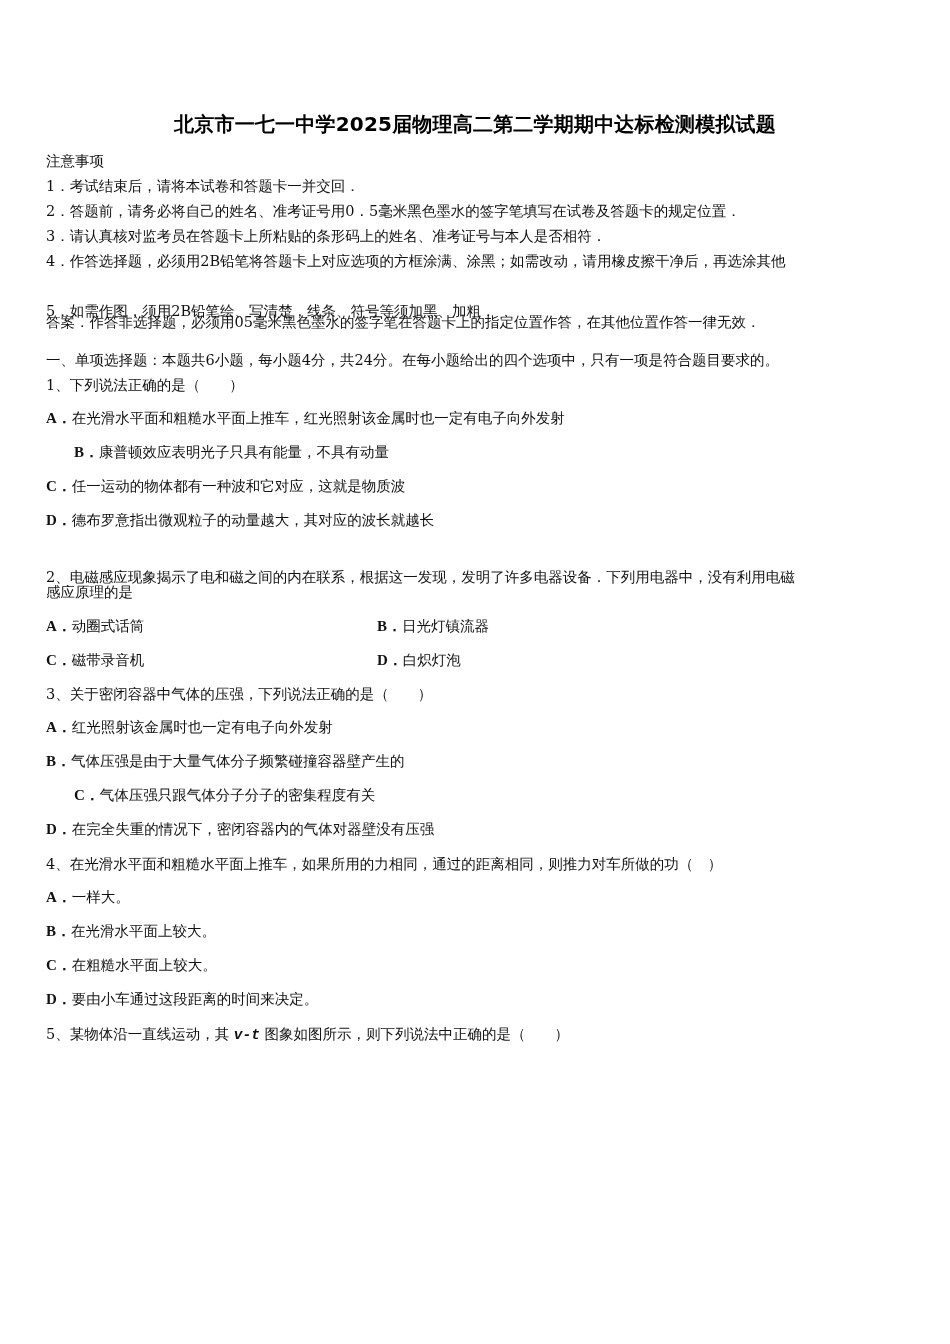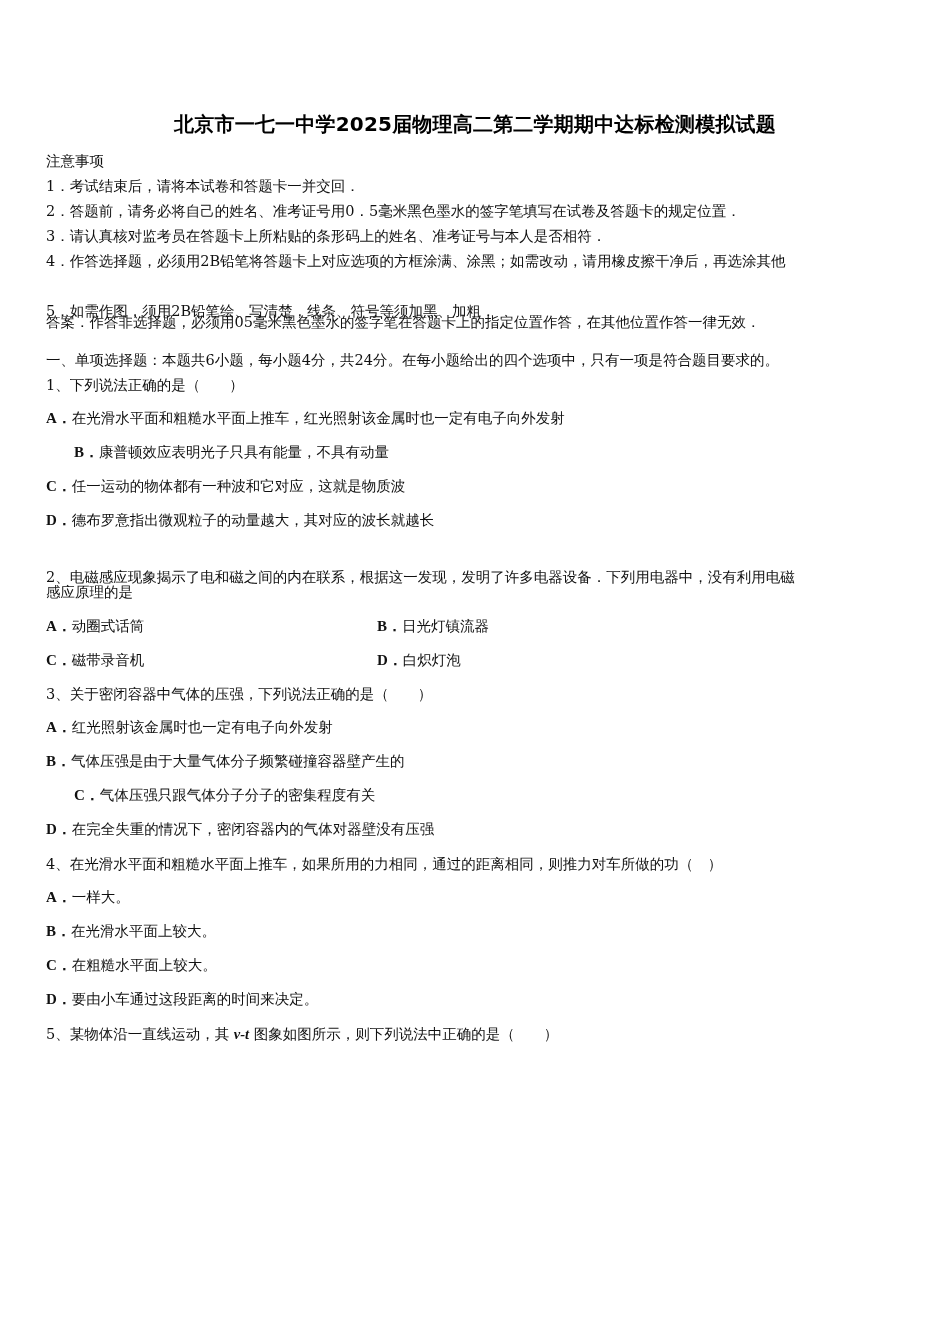--- a/index.html
+++ b/index.html
@@ -5,21 +5,21 @@
   html, body { margin: 0; padding: 0; background: #ffffff; }
   body { width: 950px; height: 1344px; position: relative; overflow: hidden;
          font-family: "DejaVu Serif", "Liberation Serif", serif; color: #111; }
   .page { position: absolute; left: 0; top: 0; width: 950px; height: 1344px; }
   .title { position: absolute; left: 0; top: 111px; width: 950px; text-align: center;
            font-family: "DejaVu Sans", "Liberation Sans", sans-serif; font-weight: bold;
            font-size: 20px; letter-spacing: 0.2px; color: #000000; }
   .line { position: absolute; left: 46px; font-size: 14.5px; white-space: nowrap; line-height: 20px; }
   .opt-letter { font-family: "Liberation Serif", serif; font-weight: bold; font-size: 15px; }
   .col2 { position: absolute; left: 377px; }
-  .ital { font-style: italic; font-family: Liberation Serif, serif; font-weight: bold; text-align: right; }
+  .ital { font-style: italic; font-family: Liberation Mono, monospace; font-weight: bold; text-align: right; }
 </style>
 </head>
 <body>
 
 <div class="page">
 
   <div class="title">北京市一七一中学2025届物理高二第二学期期中达标检测模拟试题</div>
 
   <div>
     <div class="line" style="top:151px;">注意事项</div>

